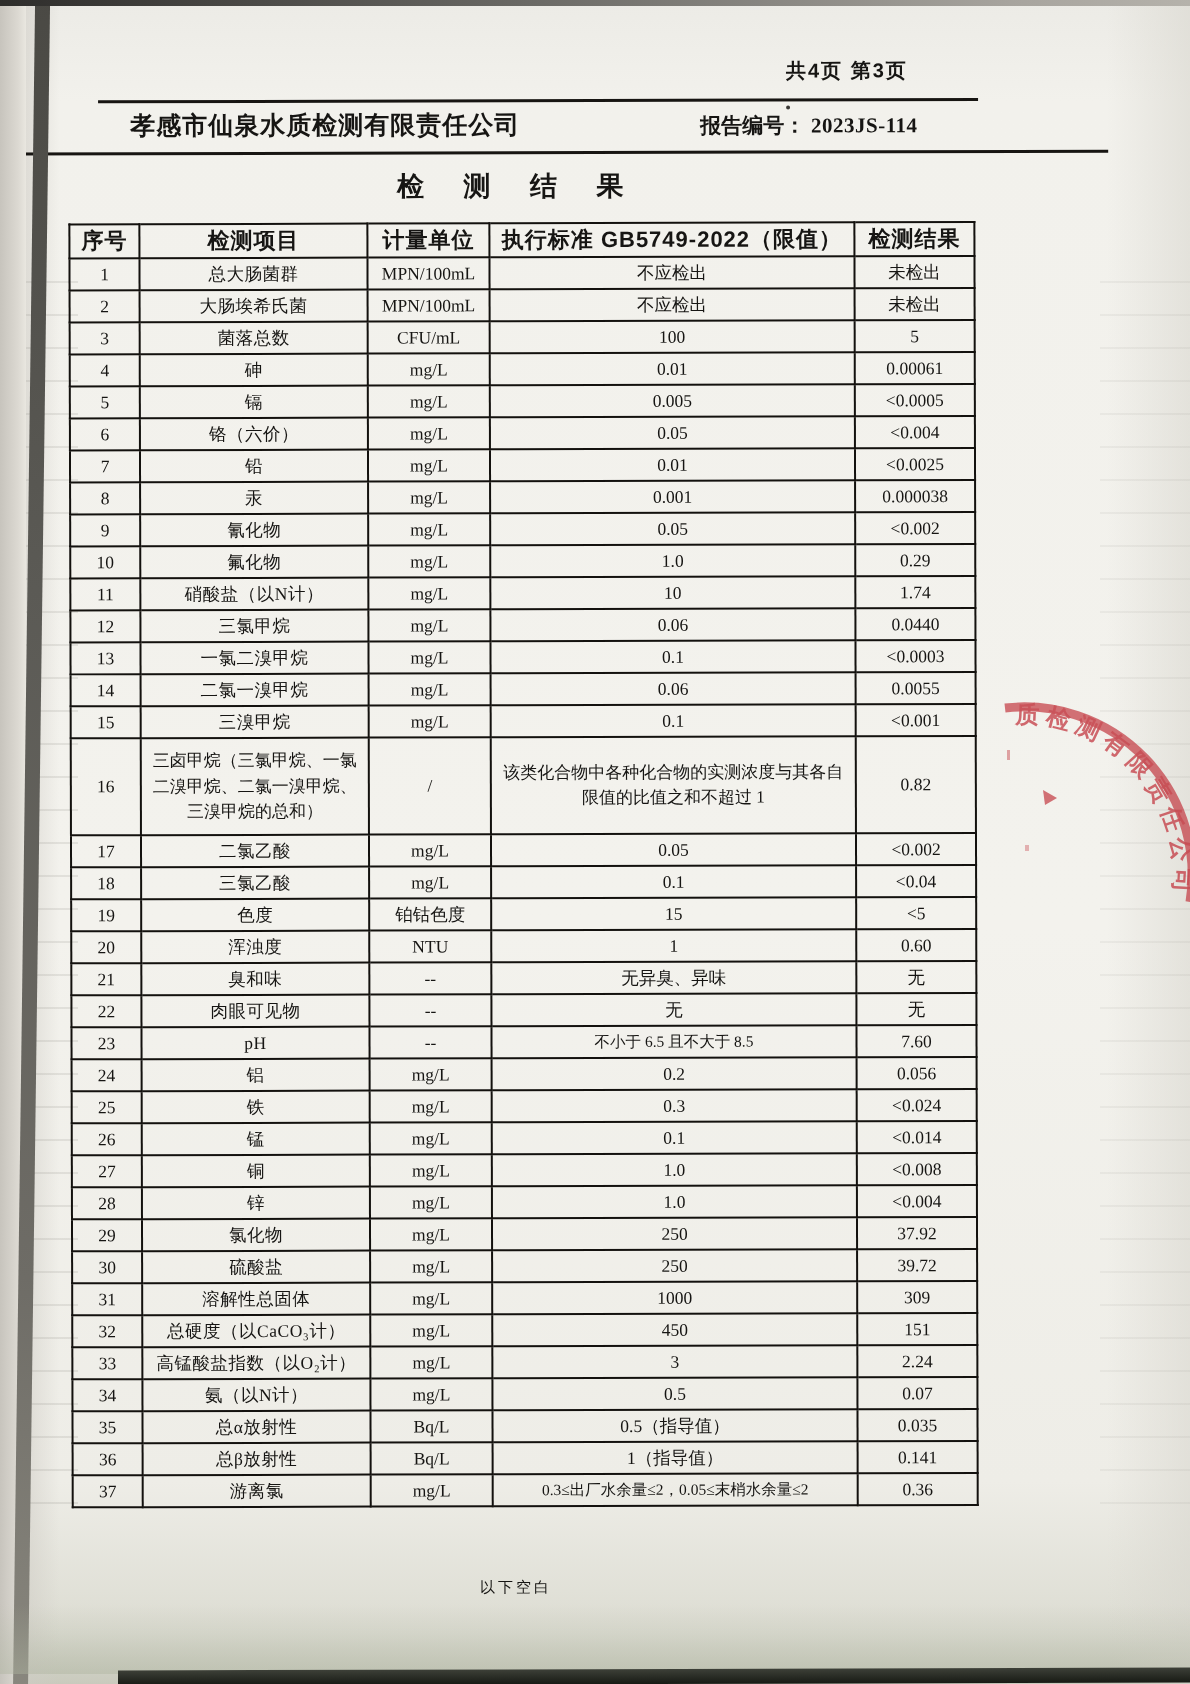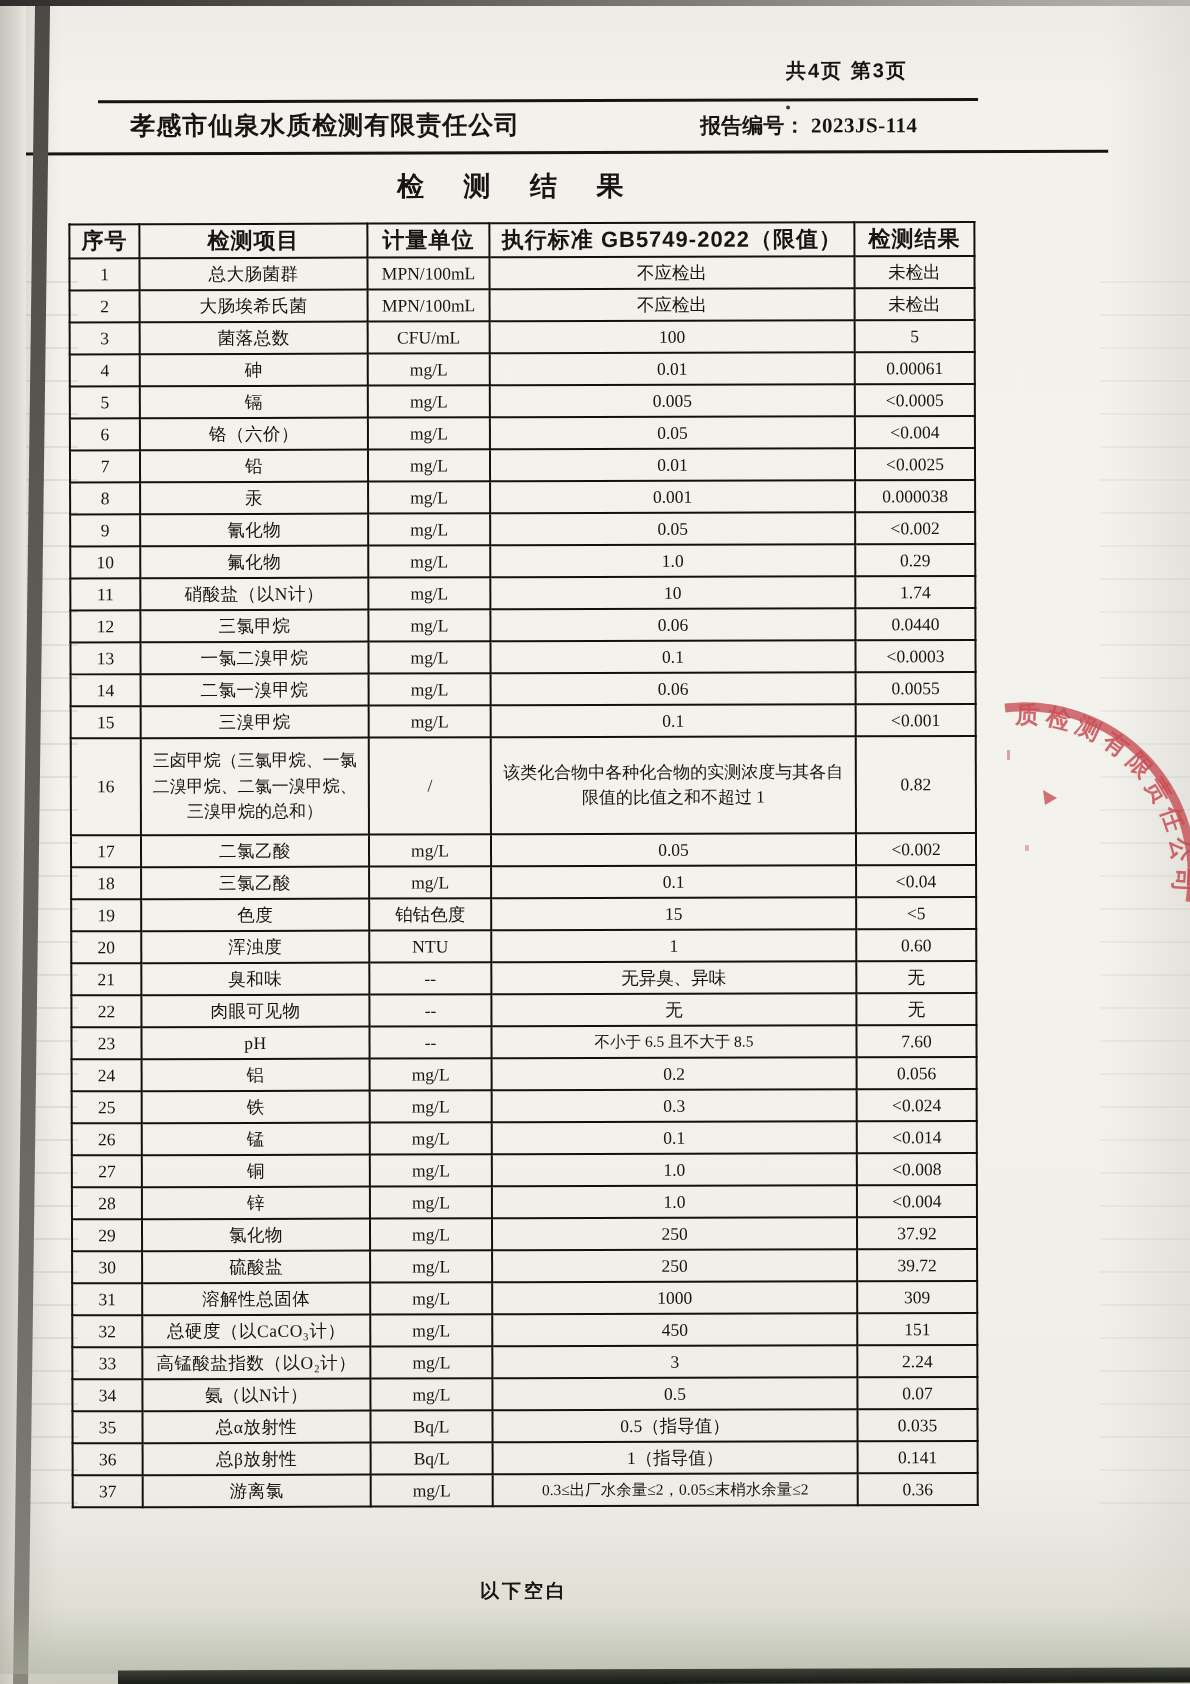--- a/index.html
+++ b/index.html
@@ -62,21 +62,21 @@
   table.results th{height:32px;font-family:"Liberation Sans","DejaVu Sans",sans-serif;
     font-weight:bold;font-size:22px;letter-spacing:1px;}
   table.results td{height:30px;font-size:17.5px;line-height:1.15;}
   table.results tr{height:32px;}
   table.results tr.tall{height:97px;}
   td.c0{font-size:17px;}
   td.c1{letter-spacing:.5px;margin-top:30px;}
   td.c3.small{font-size:15.5px;letter-spacing:0;padding:0 2px;}
   td.c3.wrap{font-size:17px;line-height:1.45;padding:0 6px;}
   td.c1.wrap{font-size:17px;line-height:1.5;padding:4px 6px;letter-spacing:0;}
-  .footer-note{position:absolute;top:1578px;left:478px;font-size:19px;letter-spacing:3px;font-weight:bold;
+  .footer-note{position:absolute;top:1578px;left:478px;font-size:15px;letter-spacing:3px;font-weight:normal;
     font-family:"Liberation Sans","DejaVu Sans",sans-serif;}
 
   
   .stamp{position:absolute;top:630px;left:995px;width:195px;height:290px;pointer-events:none;
     filter:blur(.4px);opacity:.85;}
 </style>
 </head>
 <body>
 
 <div class="paper">

